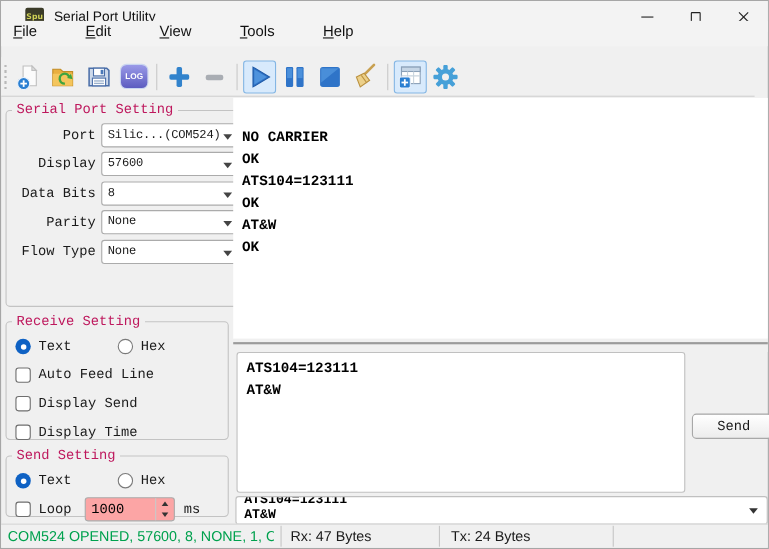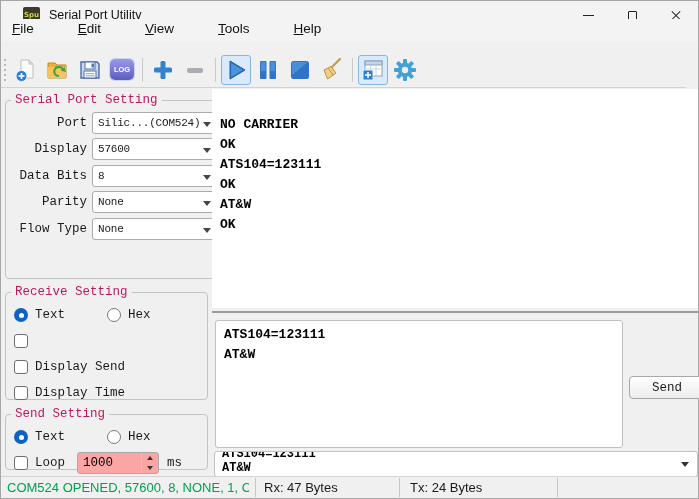--- a/index.html
+++ b/index.html
@@ -283,20 +283,21 @@
     <div class="ctrl-row">
       <span class="radio checked"></span>
       <span class="ctl-label mono">Text</span>
       <span class="hex-group">
         <span class="radio"></span>
         <span class="ctl-label mono">Hex</span>
       </span>
     </div>
     <div class="ctrl-row">
       <span class="checkbox"></span>
+      <span class="ctl-label mono">Auto Feed Line</span>
     </div>
     <div class="ctrl-row">
       <span class="checkbox"></span>
       <span class="ctl-label mono">Display Send</span>
     </div>
     <div class="ctrl-row">
       <span class="checkbox"></span>
       <span class="ctl-label mono">Display Time</span>
     </div>
   </fieldset>

